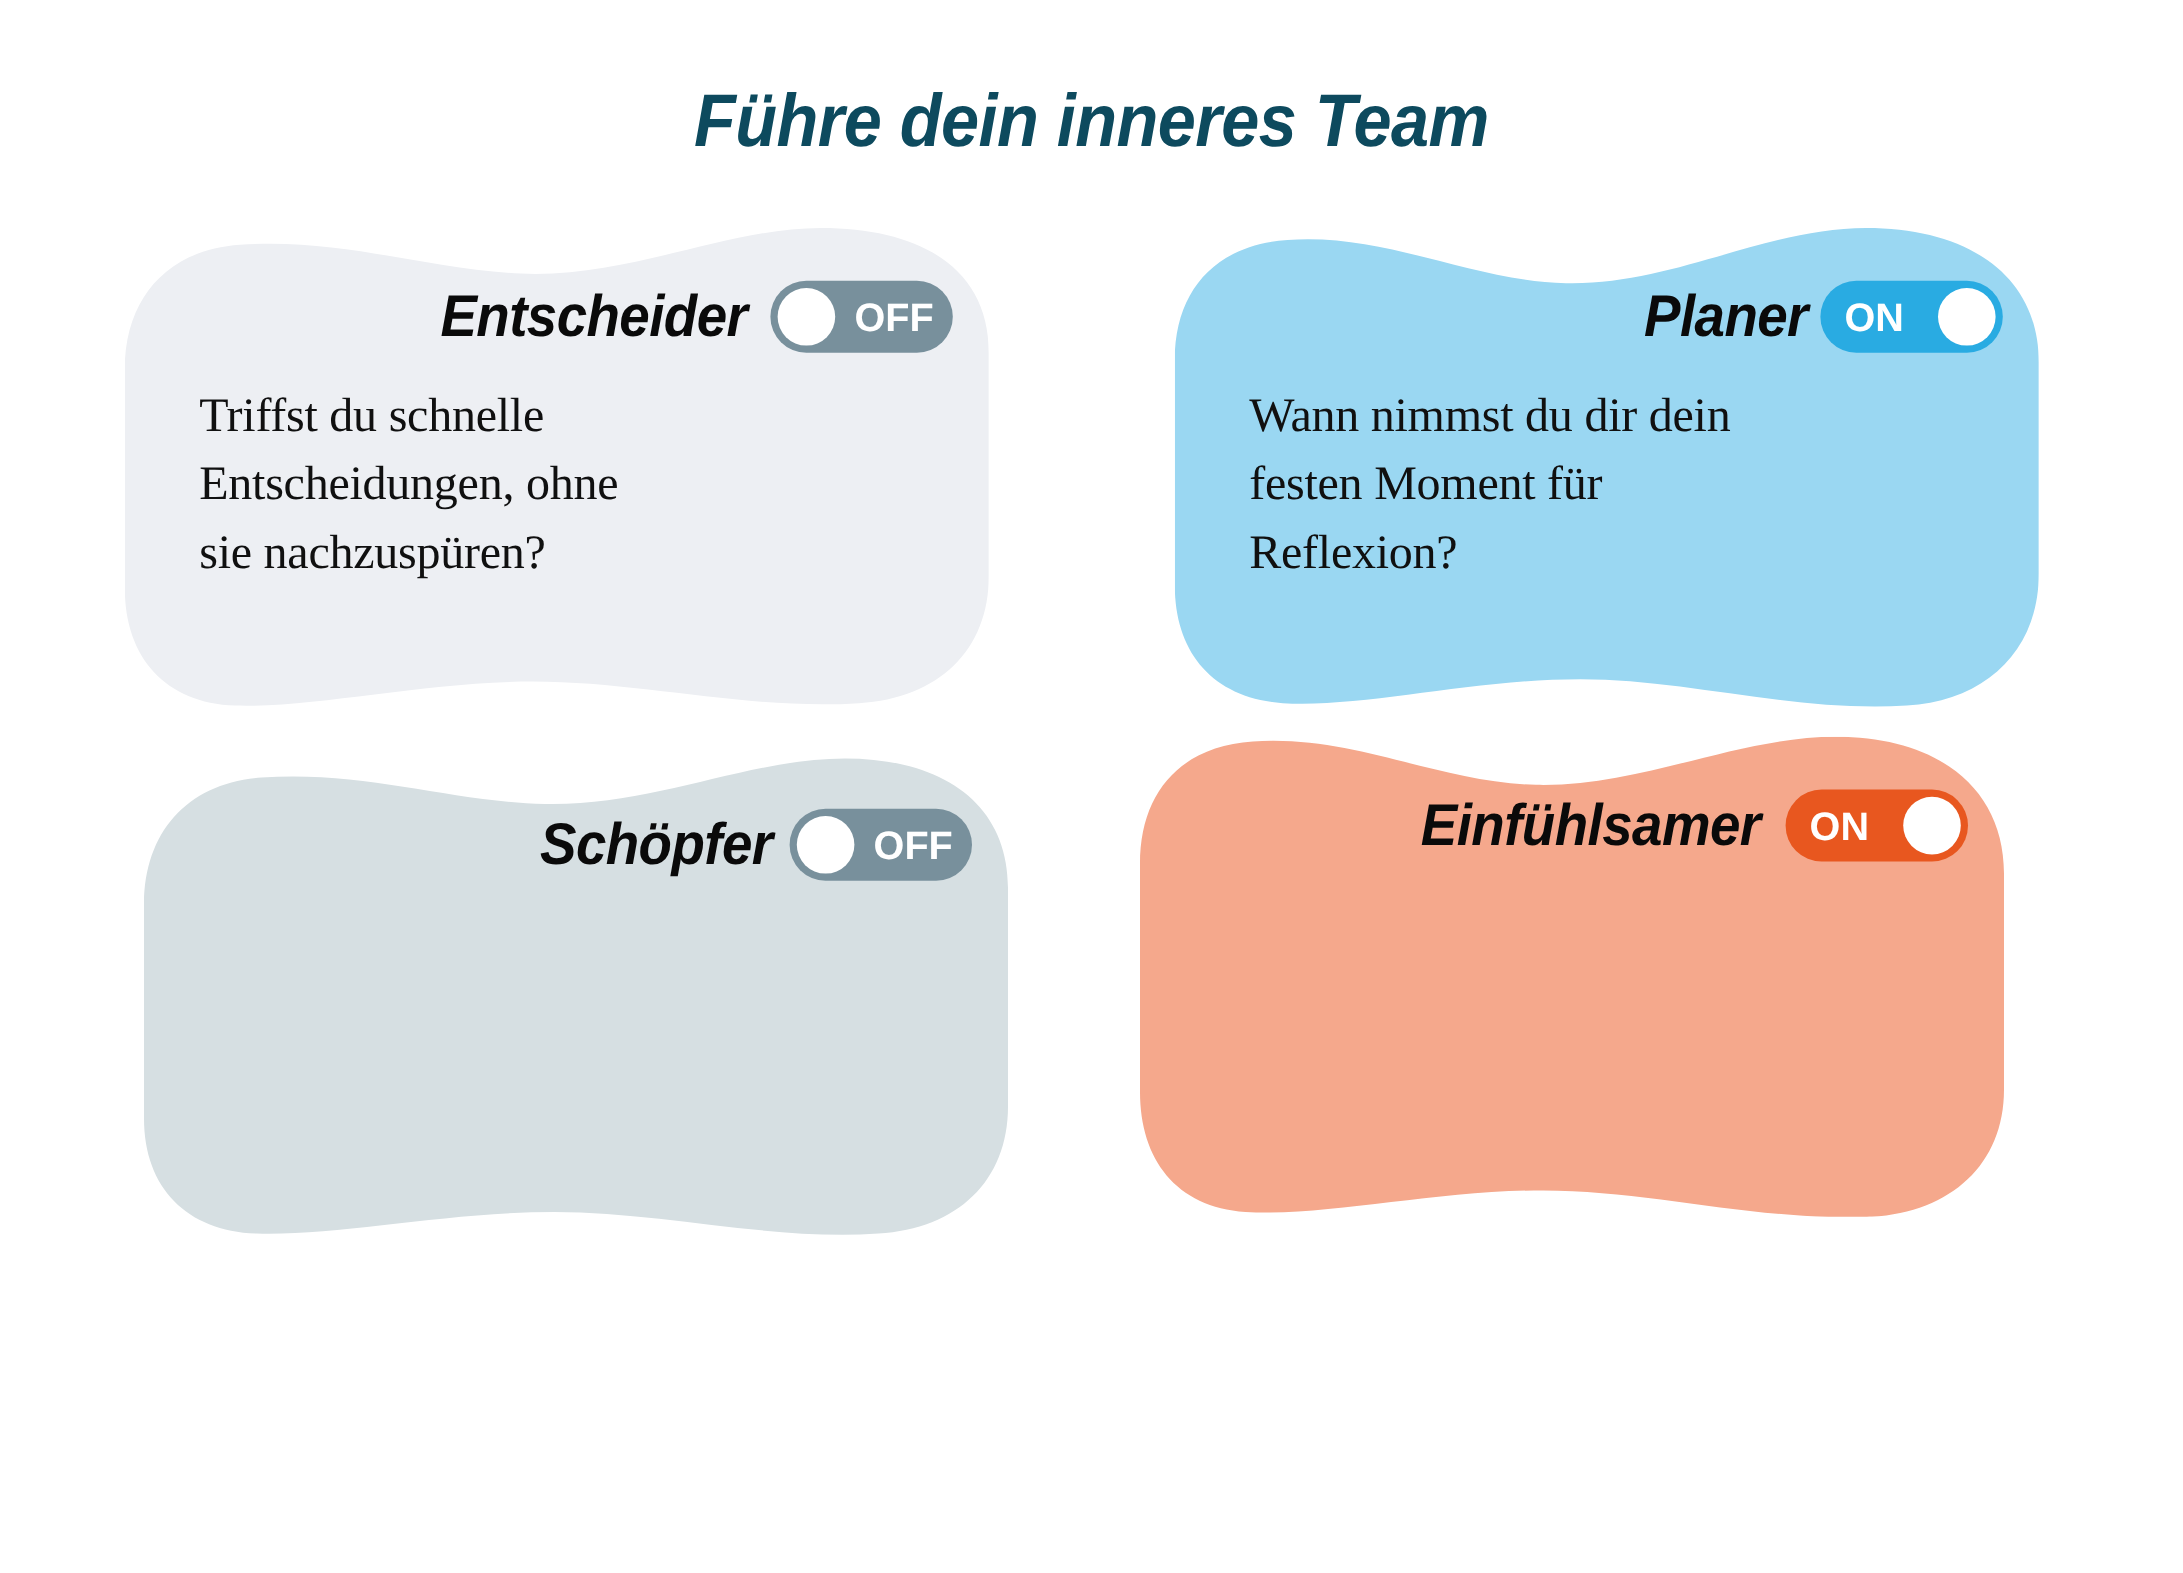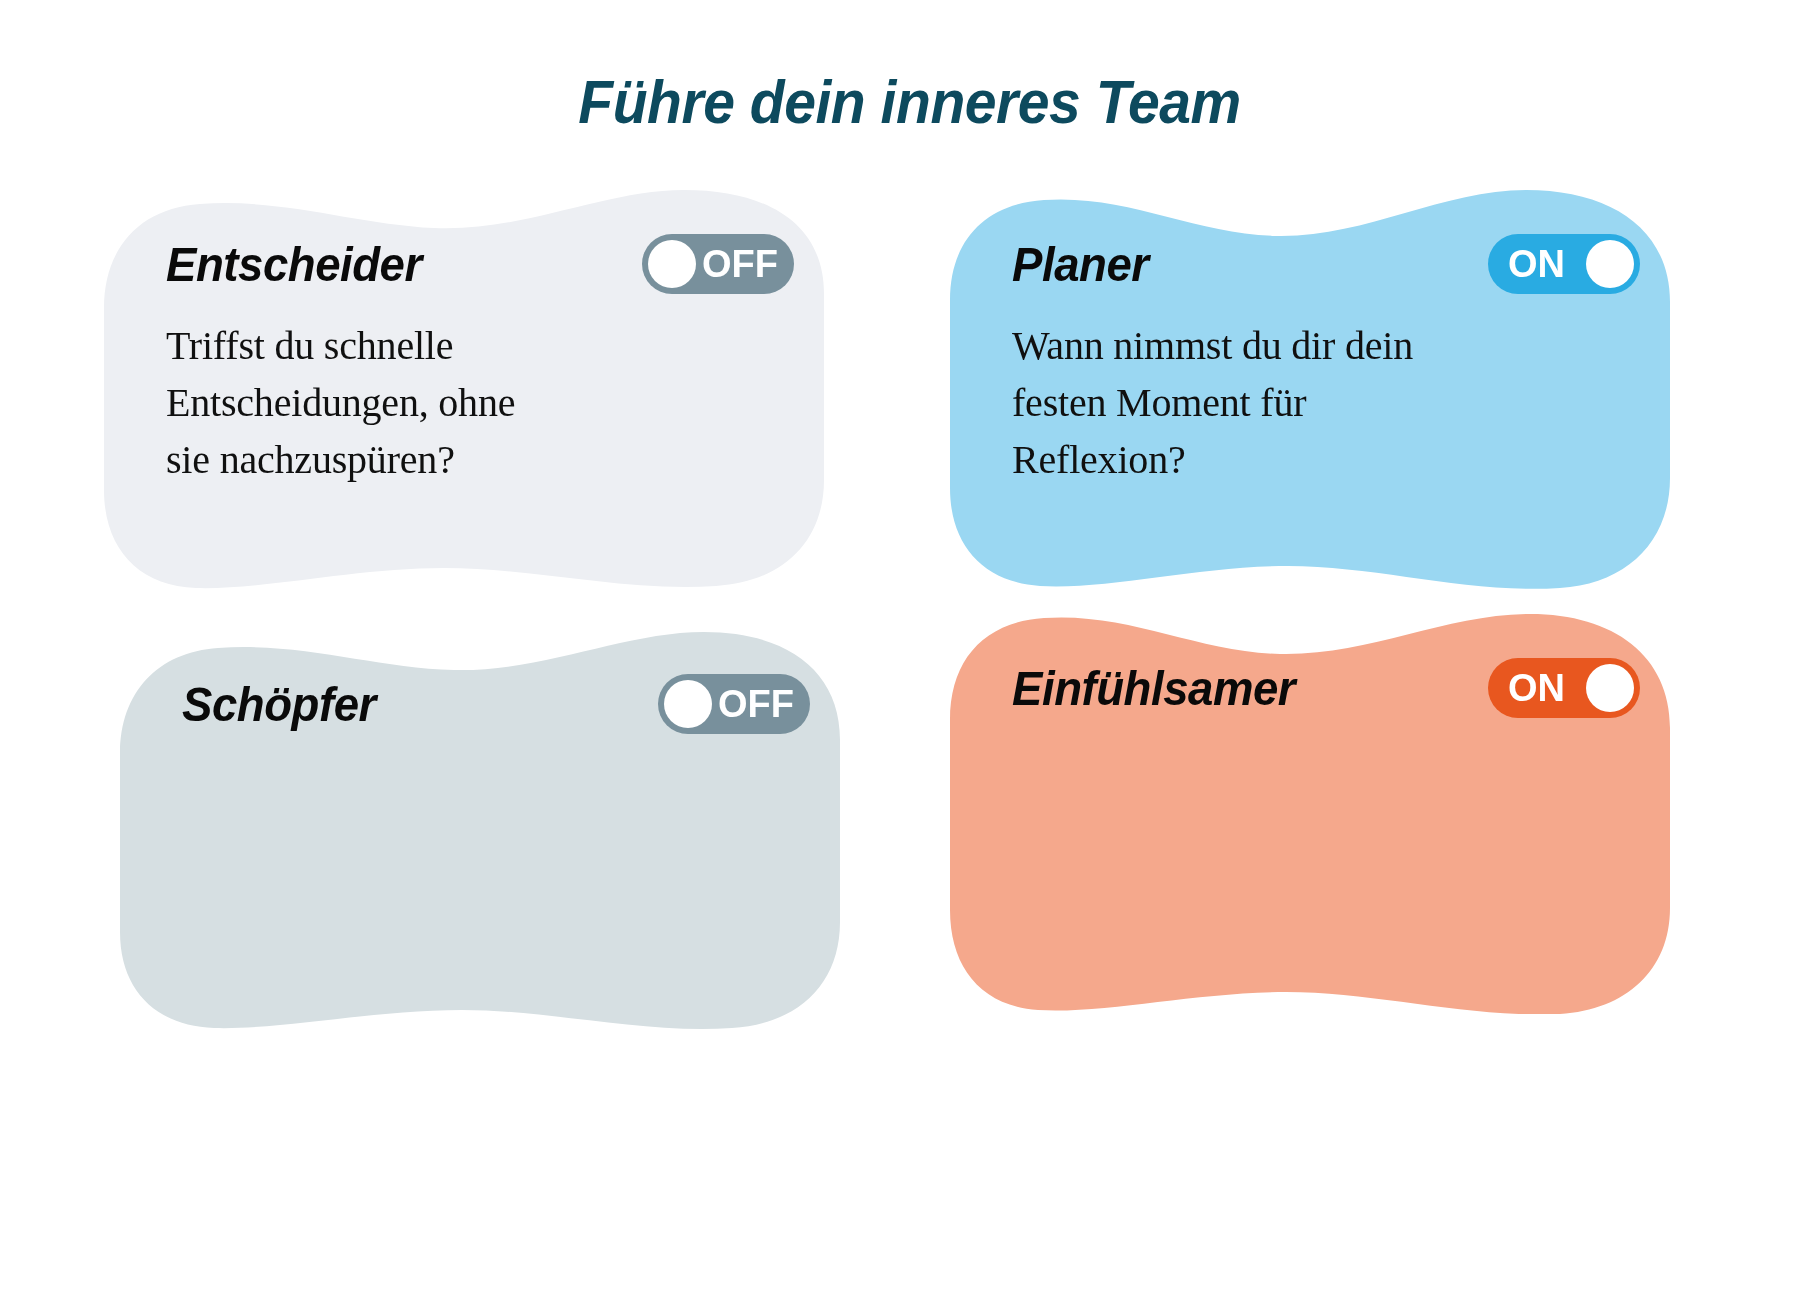--- a/index.html
+++ b/index.html
@@ -59,21 +59,21 @@
   }
 
   .card-head {
     position: absolute;
     left: 62px;
     right: 30px;
     top: 42px;
     height: 64px;
     display: flex;
     align-items: center;
-    justify-content: space-between;
+    justify-content: flex-end;
   }
   .card-title {
     font-family: "Liberation Sans", sans-serif;
     font-weight: bold;
     font-style: italic;
     font-size: 49px;
     color: #0a0a0a;
     letter-spacing: -0.5px;
     transform: scaleX(0.93);
     transform-origin: left center;
@@ -98,21 +98,21 @@
     height: 48px;
     border-radius: 50%;
     background: #ffffff;
   }
   .toggle.off .knob { left: 6px; }
   .toggle.on  .knob { right: 6px; }
   .toggle .state {
     position: absolute;
     font-family: "Liberation Sans", sans-serif;
     font-weight: bold;
-    font-size: 38px;
+    font-size: 33px;
     color: #ffffff;
     letter-spacing: 0px;
     line-height: 1;
   }
   .toggle.off .state { right: 16px; }
   .toggle.on  .state { left: 20px; }
 
   .card-body {
     position: absolute;
     left: 62px;
@@ -122,21 +122,21 @@
     font-size: 40px;
     line-height: 1.42;
     color: #101010;
     font-weight: 400;
     letter-spacing: -0.2px;
     white-space: pre-line;
   }
 
   
   #card-entscheider  { left: 104px;  top: 0px;   }
-  #card-planer       { left: 950px;  top: 0px;   }
+  #card-planer       { left: 979px;  top: 0px;   }
   #card-schoepfer    { left: 120px;  top: 440px; }
   #card-einfuehlsamer{ left: 950px;  top: 424px; }
 </style>
 </head>
 <body style="background: rgb(255, 255, 255);">
 
 <div id="page-title" style="color: rgb(13, 74, 94);">Führe dein inneres Team</div>
 
 <div class="grid">
 

